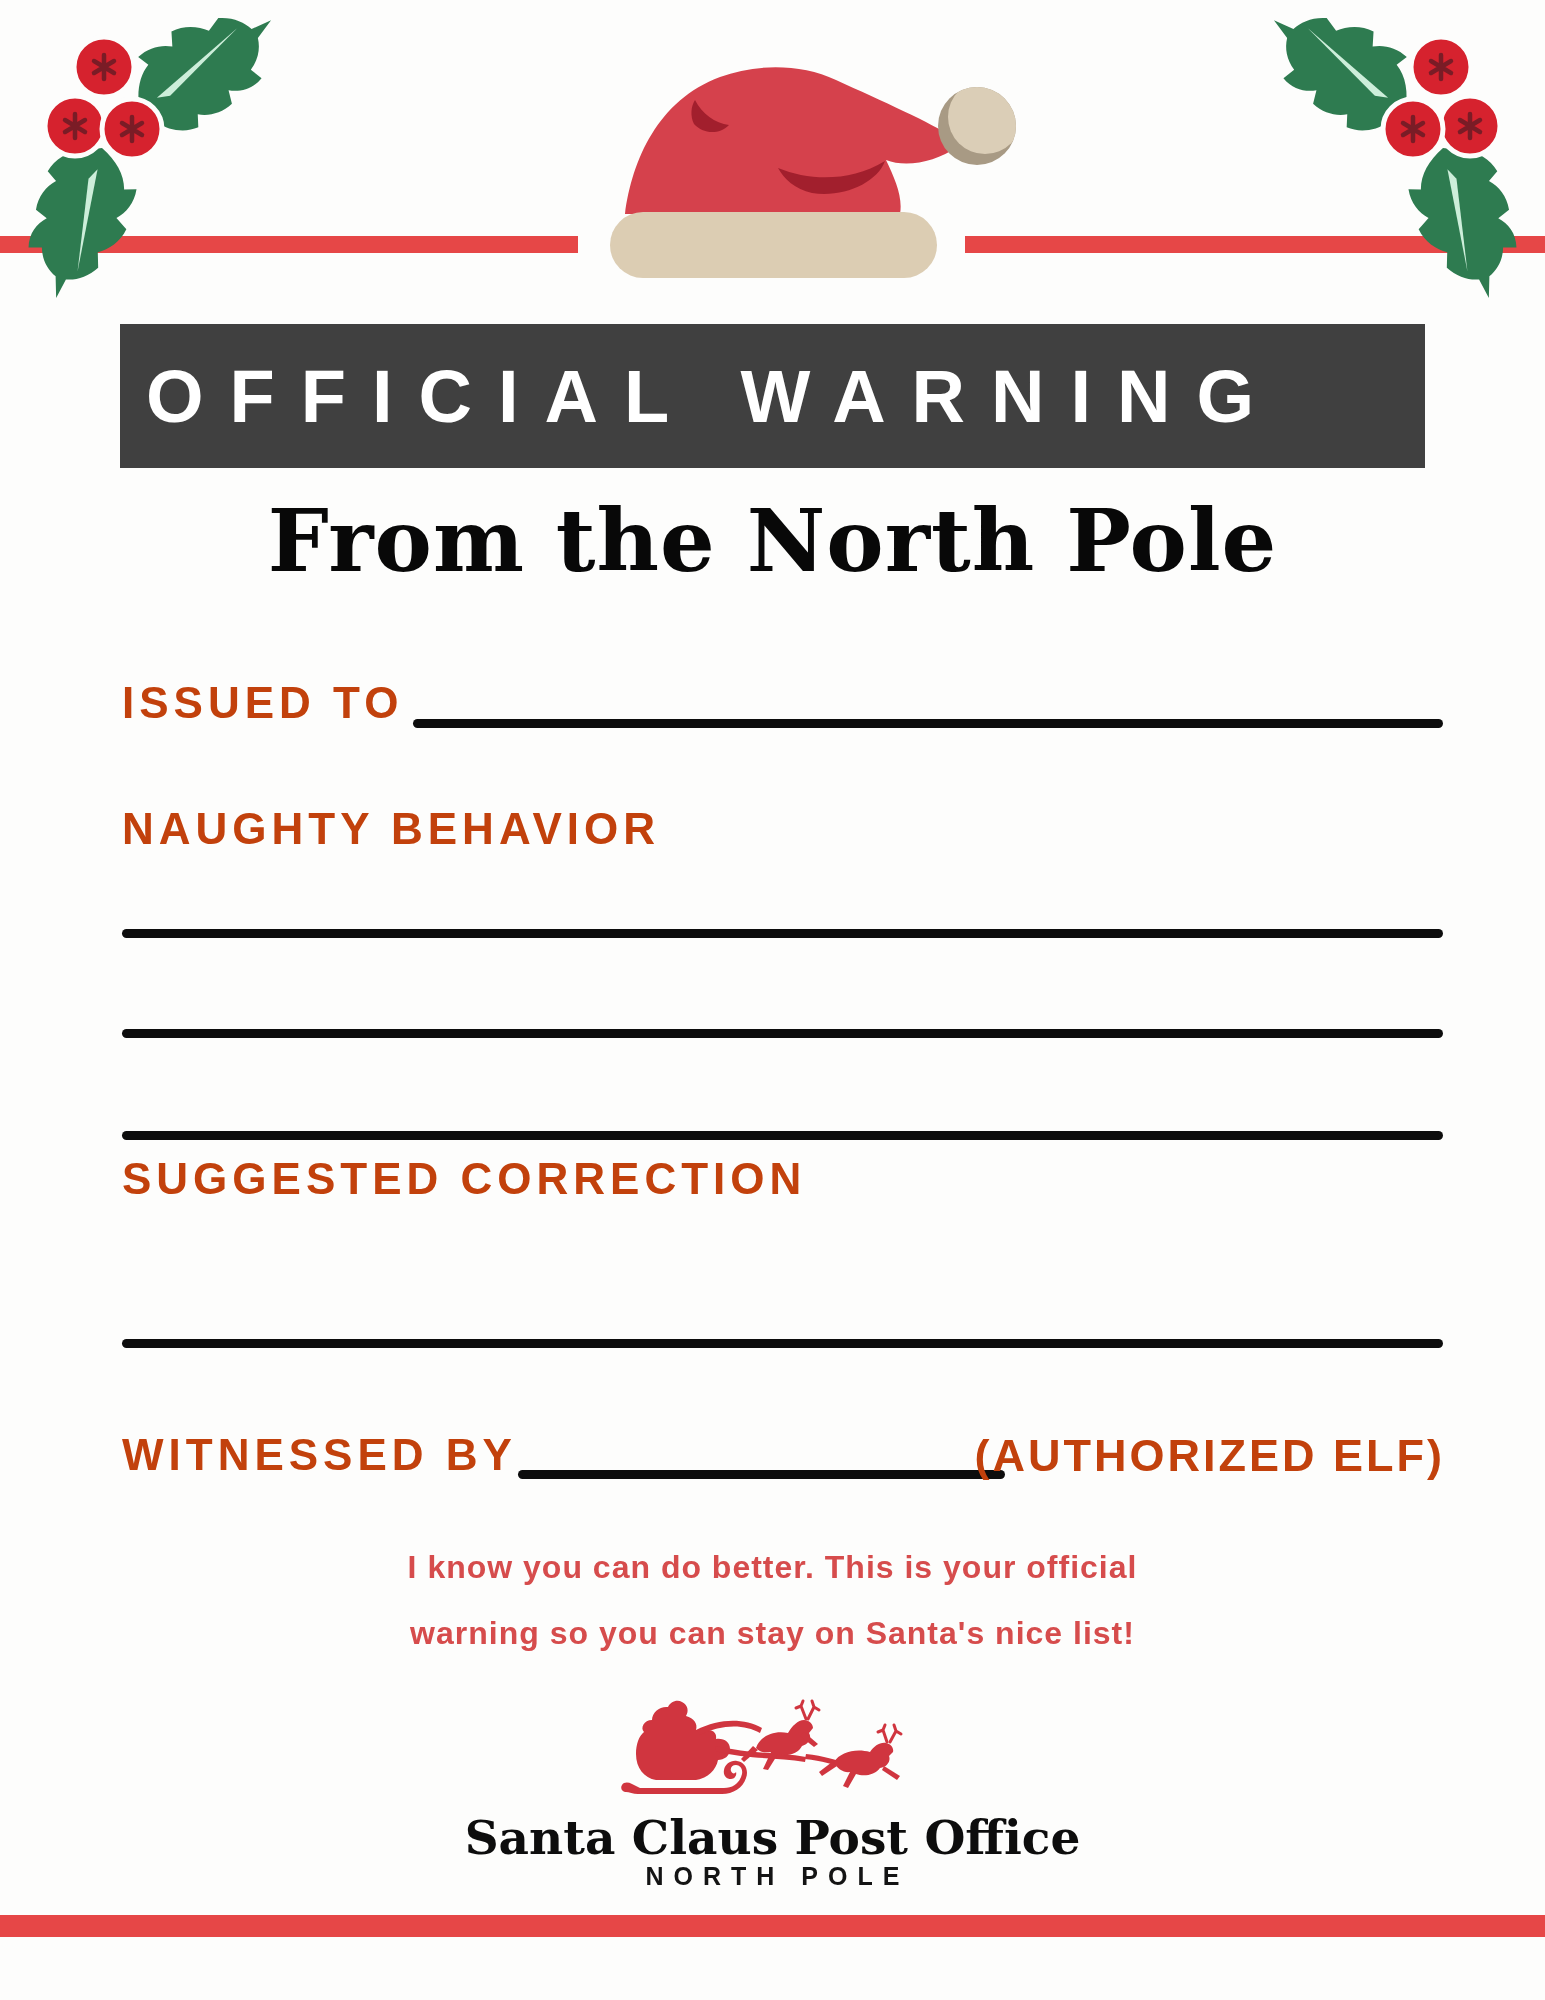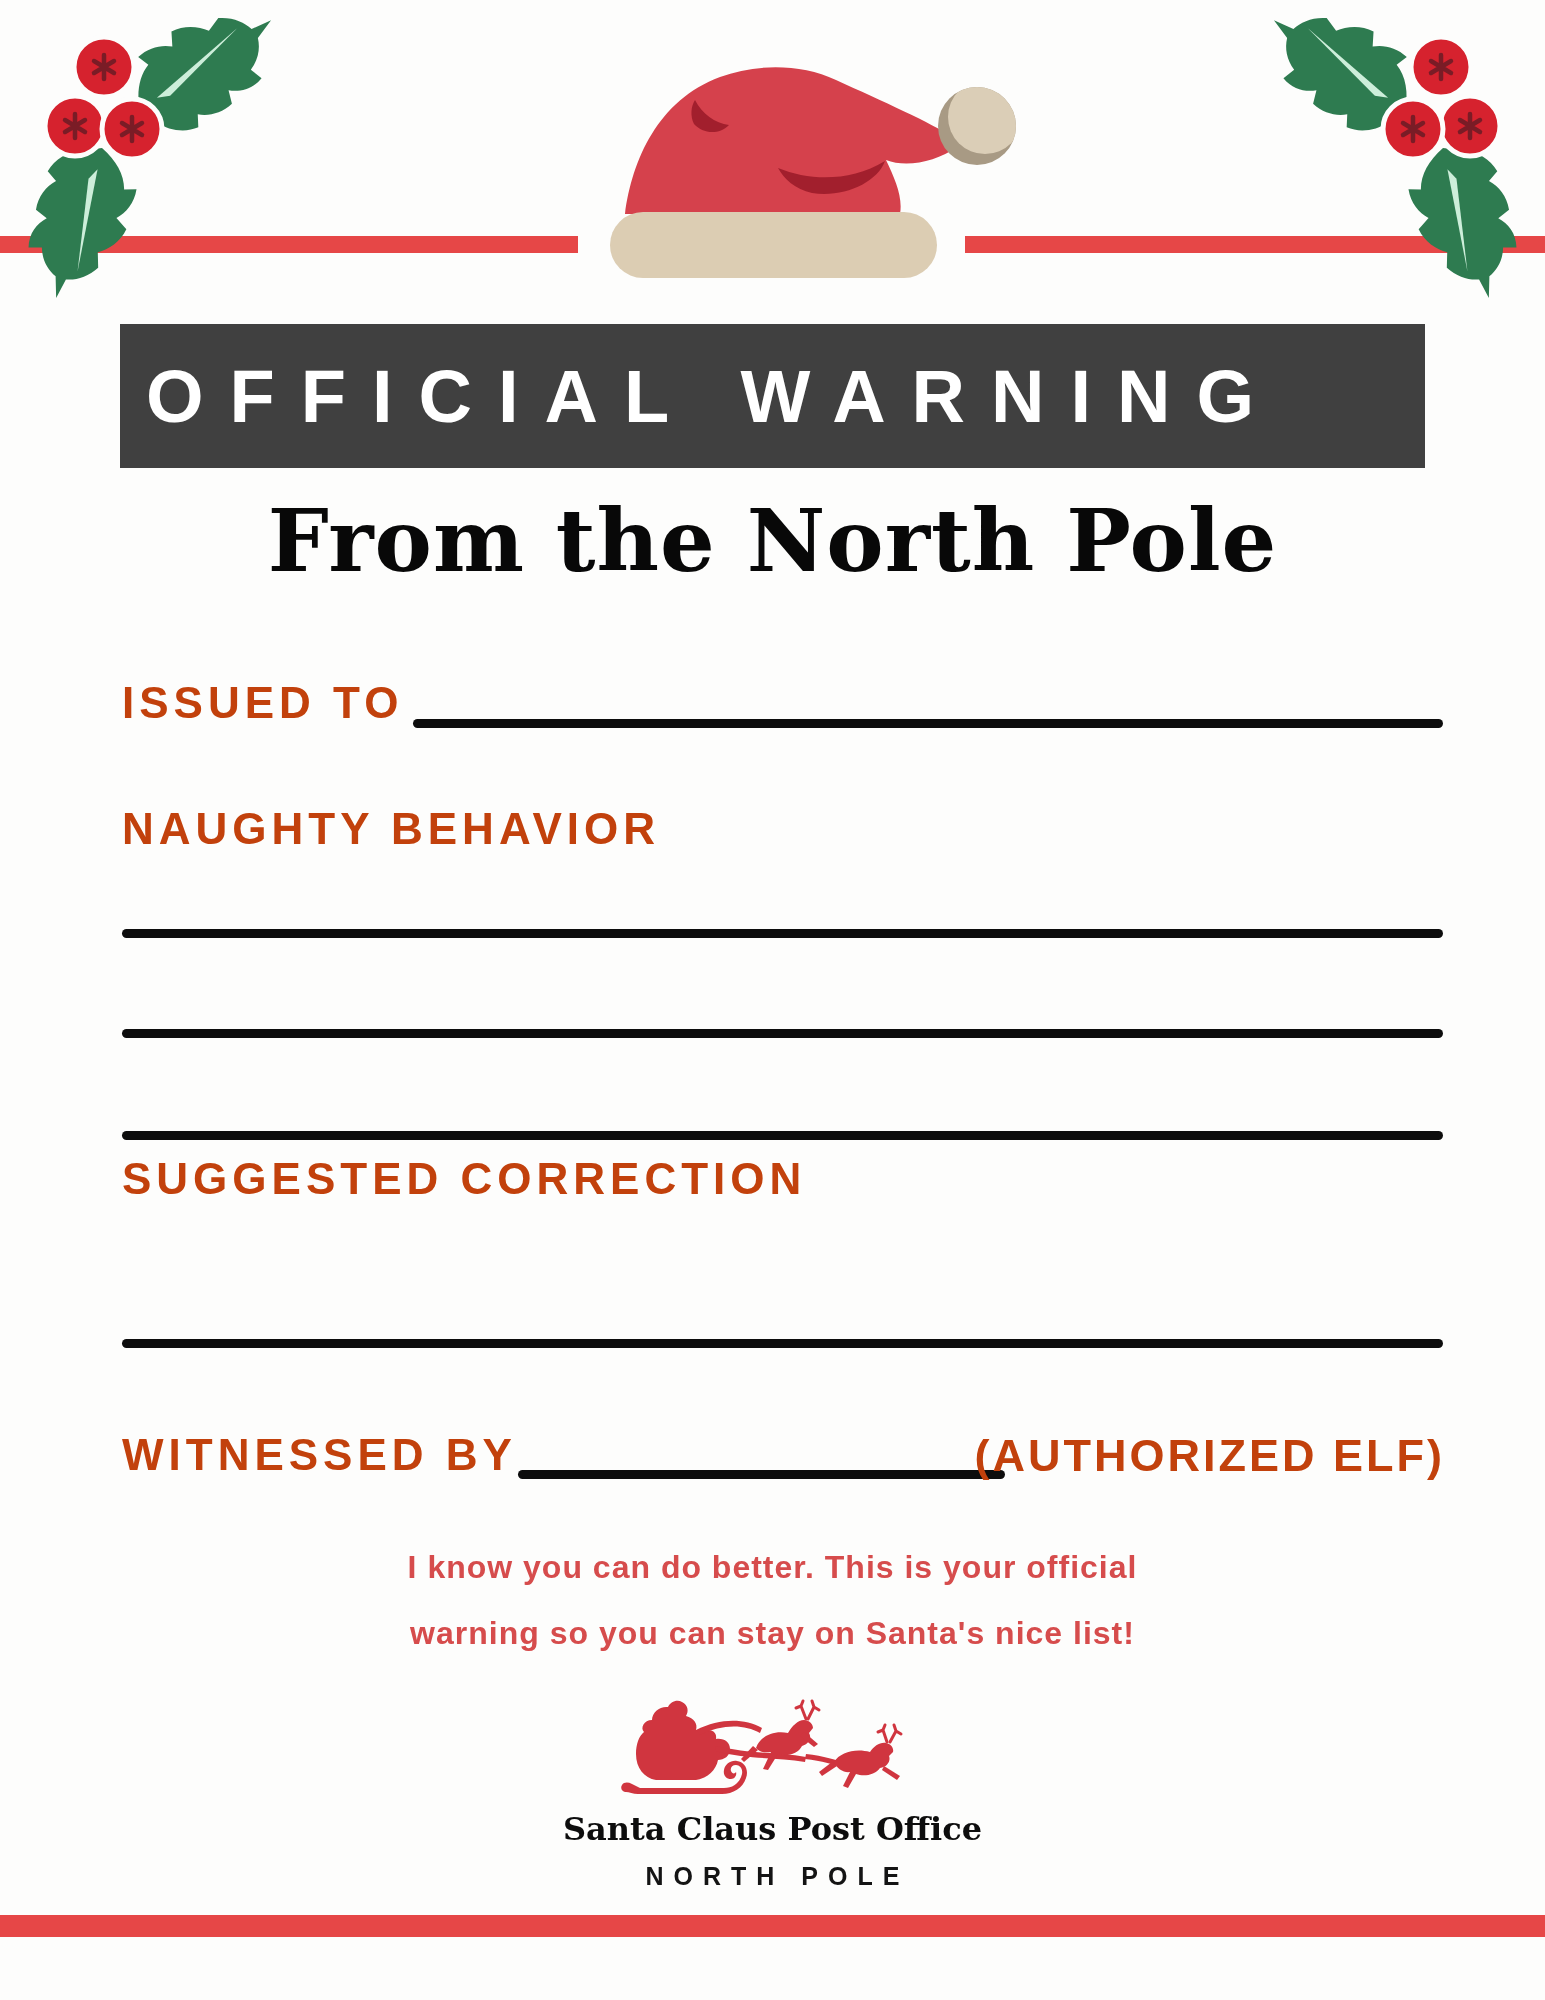--- a/index.html
+++ b/index.html
@@ -66,21 +66,21 @@
   .message{
     position:absolute;top:1534px;left:0;width:1545px;
     text-align:center;color:#d64c4c;font-weight:bold;
     font-size:32px;line-height:66px;letter-spacing:1px;
   }
 
   
   .footer-org{
     position:absolute;top:1810px;left:0;width:1545px;text-align:center;
     font-family:"DejaVu Serif", serif;font-weight:bold;
-    font-size:32px;color:#0d0d0d;
+    font-size:47px;color:#0d0d0d;
   }
   .footer-loc{
     position:absolute;top:1862px;left:0;width:1545px;text-align:center;
     font-weight:bold;font-size:25px;letter-spacing:10px;text-indent:10px;
     color:#141414;
   }
 </style>
 </head>
 <body>
 

